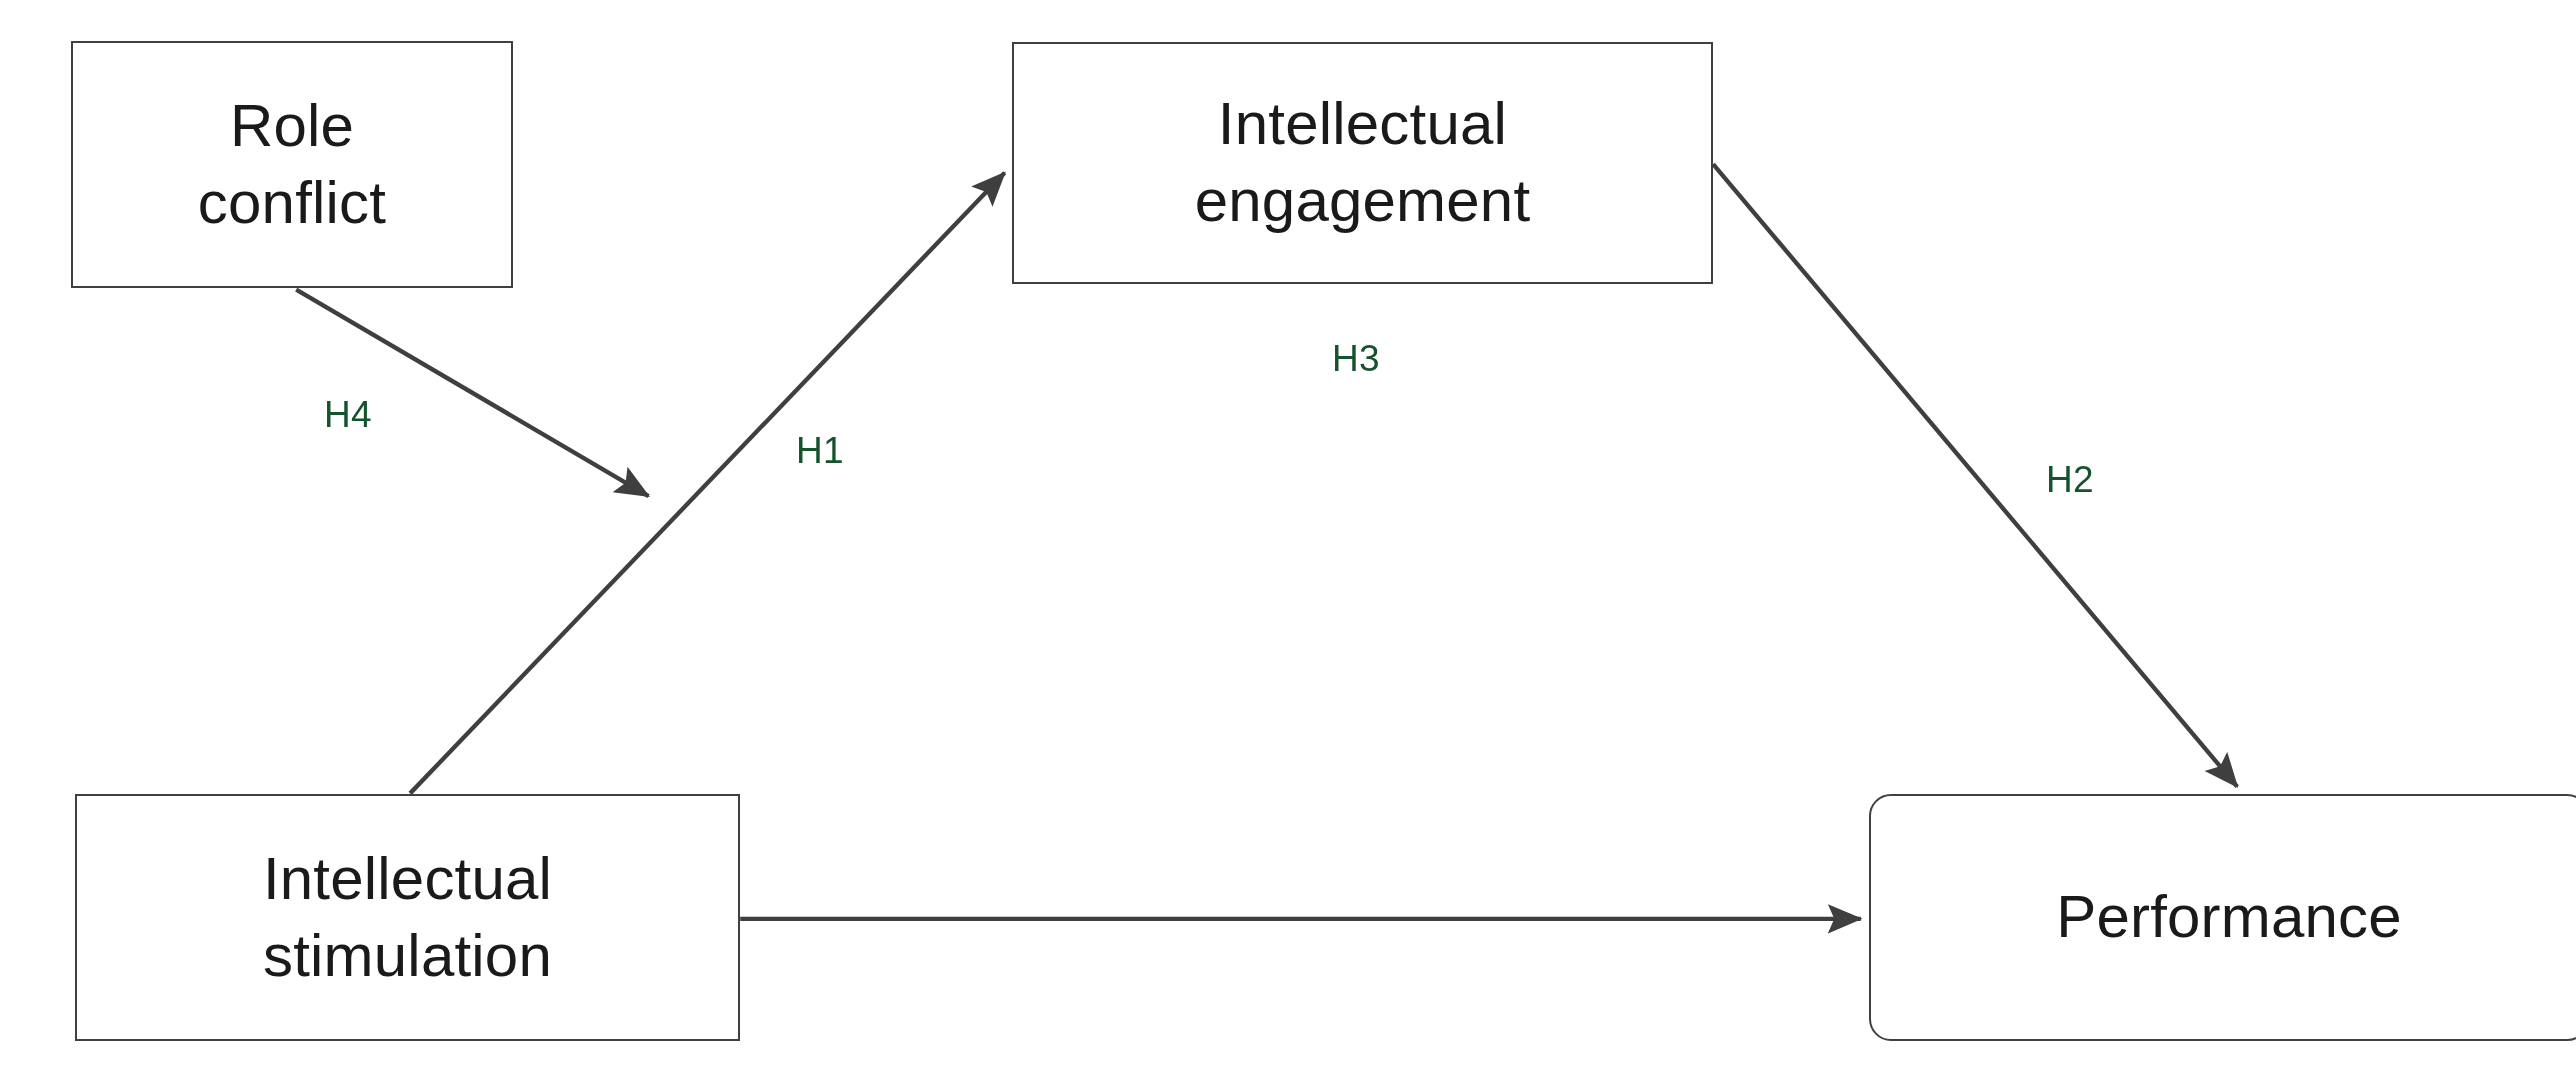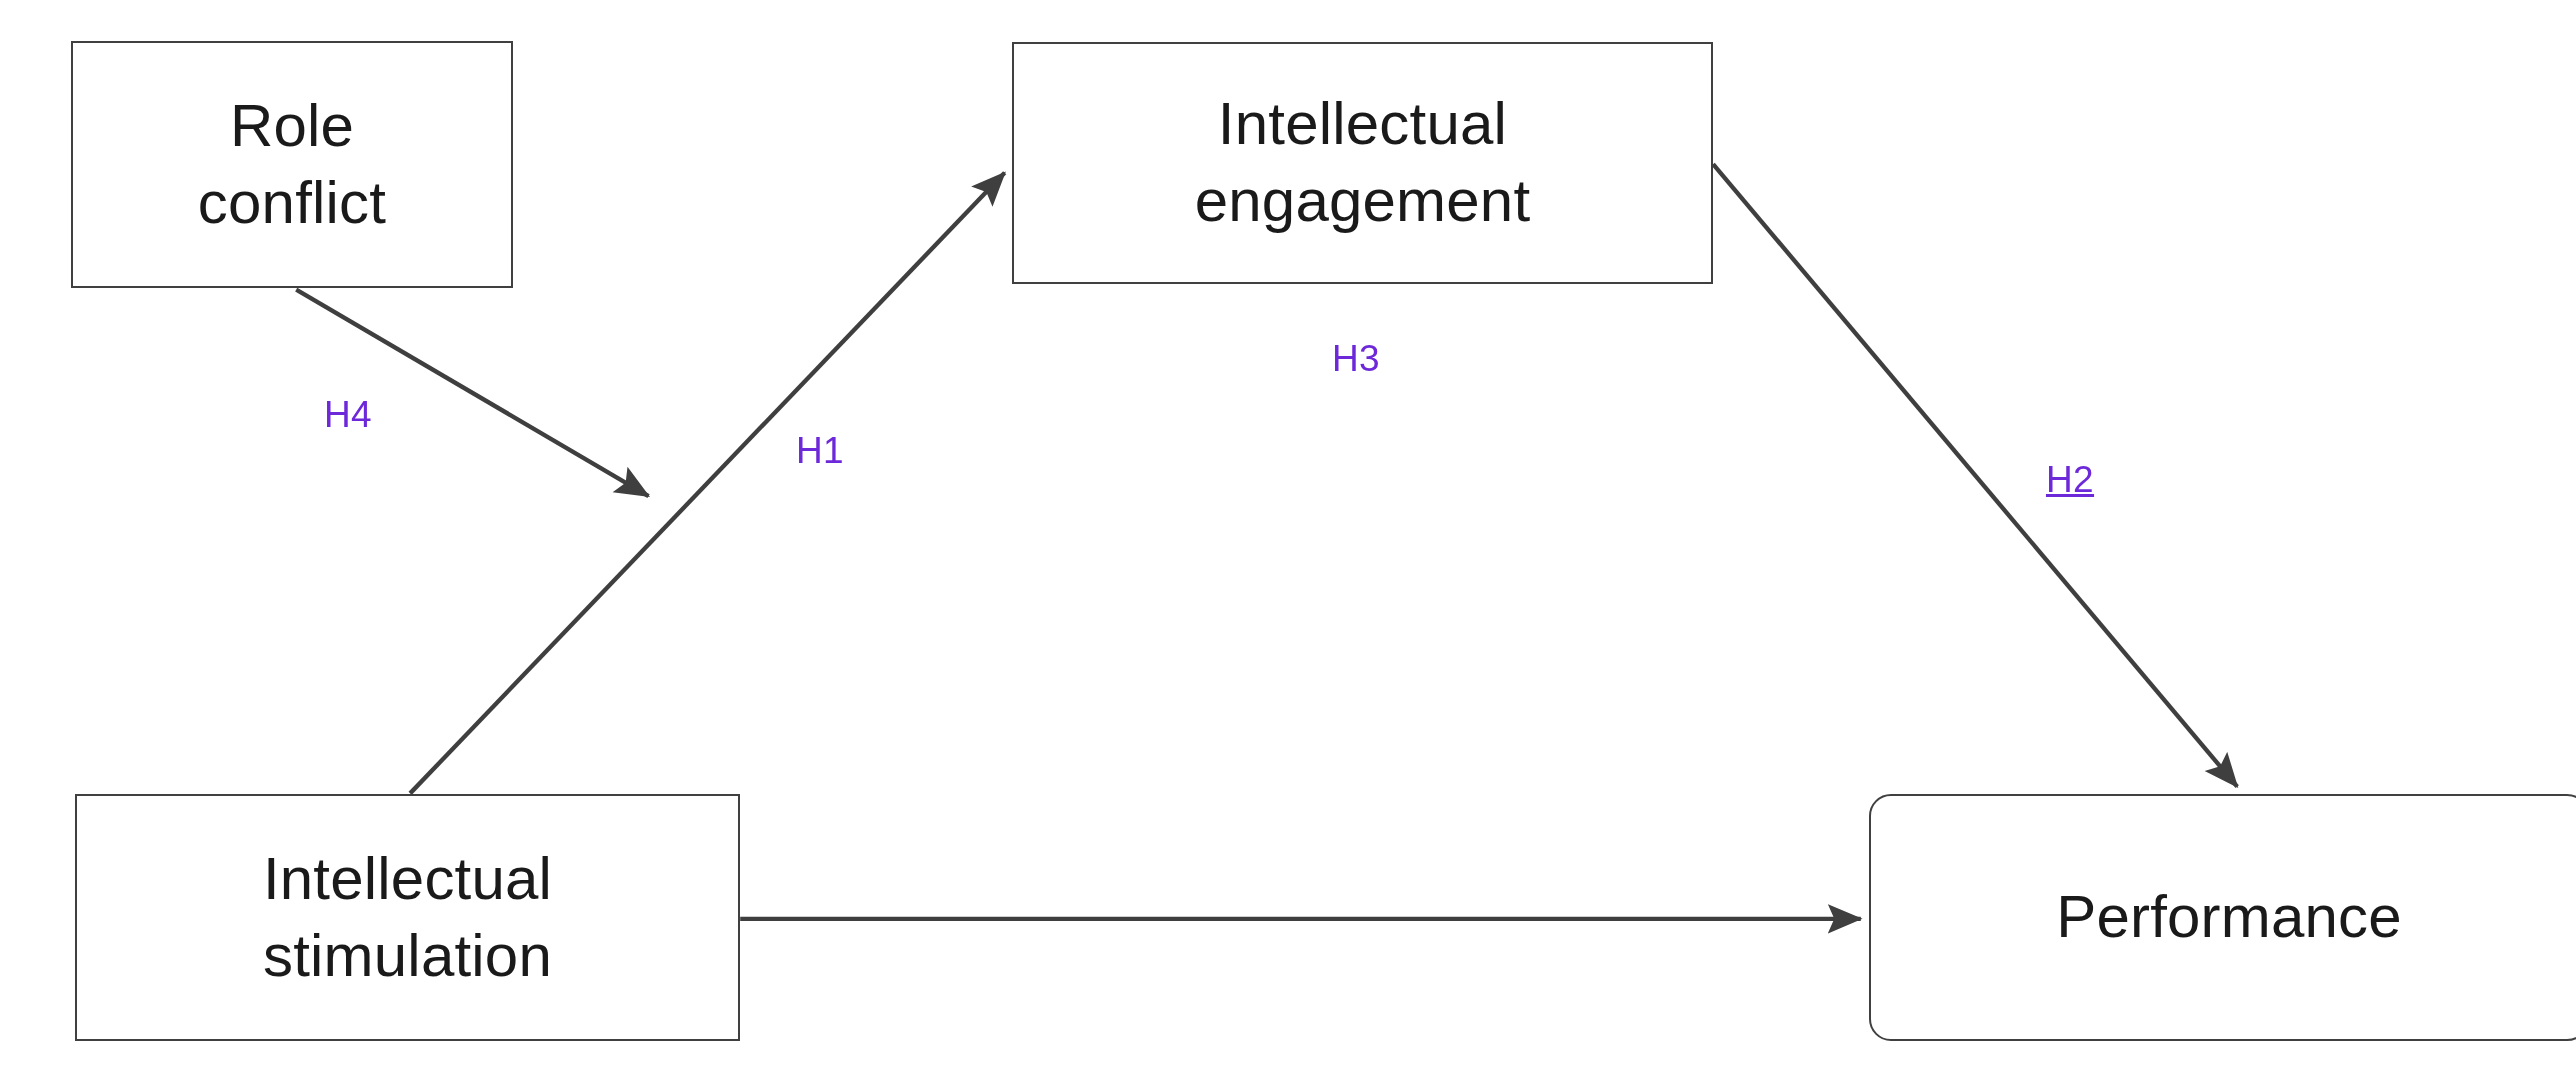--- a/index.html
+++ b/index.html
@@ -38,21 +38,21 @@
     justify-content: center;
     text-align: center;
     line-height: 1.28;
     color: #1a1a1a;
     font-weight: 400;
     letter-spacing: 0.2px;
     white-space: pre-line;
   }
   .edge-label {
     position: absolute;
-    color: #6d28d9;
+    color: #14532d;
     font-size: 37px;
     font-weight: 400;
     letter-spacing: 0.4px;
     white-space: nowrap;
     transform: translate(-50%, -50%);
     background: transparent;
   }
   #node-role-conflict {
     left: 31px;  top: 41px;
     width: 442px; height: 247px;
@@ -70,21 +70,21 @@
   }
   #node-performance {
     left: 1829px; top: 794px;
     width: 720px; height: 247px;
     font-size: 60px;
     border-radius: 22px;
   }
   #label-h4 { left: 308px;  top: 415px; }
   #label-h1 { left: 780px;  top: 451px; }
   #label-h3 { left: 1316px; top: 359px; }
-  #label-h2 { left: 2030px; top: 480px; text-decoration: underline; }
+  #label-h2 { left: 2030px; top: 480px; }
 </style>
 </head>
 <body>
 
 <div id="diagram-root">
 
   <svg id="diagram-svg" viewBox="0 0 2668 1120" xmlns="http://www.w3.org/2000/svg">
     <defs>
       <marker id="arrowhead" markerWidth="9" markerHeight="9" refX="7.6" refY="3.6" orient="auto" markerUnits="strokeWidth">
         <path d="M0,0.2 L8,3.6 L0,7.0 L1.5,3.6 Z" fill="#3f3f3f"></path>

